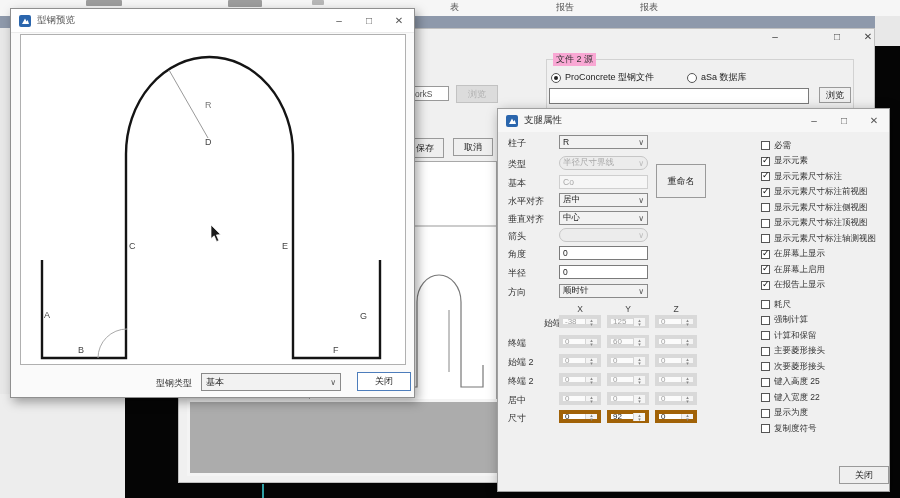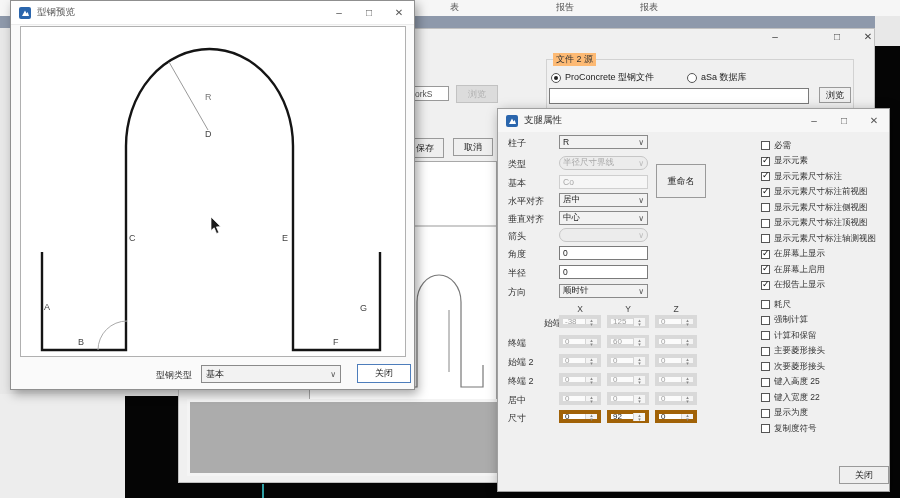--- a/index.html
+++ b/index.html
@@ -14,41 +14,41 @@
   
   .slate-band{position:absolute;left:0;top:16px;width:875px;height:12px;background:#8e99ab;z-index:1;}
   .blackpatch{position:absolute;background:#050505;z-index:3;}
   .teal-line{position:absolute;left:262px;top:484px;width:2px;height:14px;background:#2fa0a5;z-index:4;}
   .left-bottom{position:absolute;left:0;top:394px;width:125px;height:104px;background:#ededed;z-index:2;}
 
   
   .bg-dialog{position:absolute;left:178px;top:28px;width:697px;height:455px;background:#f0f0f0;border:1px solid #c0c0c0;z-index:2;box-sizing:border-box;}
   .bgd-ctl{position:absolute;top:2px;font-size:10px;color:#444;width:26px;text-align:center;}
   .group{position:absolute;left:367px;top:30px;width:306px;height:48px;border:1px solid #d2d2d2;}
-  .legend{position:absolute;left:6px;top:-7px;background:#fdba74;padding:0 3px;font-size:9px;color:#333;}
+  .legend{position:absolute;left:6px;top:-7px;background:#f9a8d4;padding:0 3px;font-size:9px;color:#333;}
   .rd-row{position:absolute;top:11px;display:flex;align-items:center;gap:4px;font-size:9px;color:#222;}
   .rdo{width:10px;height:10px;border:1px solid #555;border-radius:50%;background:#fff;box-sizing:border-box;flex:none;}
   .rdo.on::after{content:"";display:block;width:4px;height:4px;border-radius:50%;background:#222;margin:2px;}
   .path-input{position:absolute;left:2px;top:28px;width:258px;height:14px;background:#fff;border:1px solid #7a7a7a;font-size:9px;}
   .btn{background:#efefef;border:1px solid #9a9a9a;font-size:9px;color:#222;display:flex;align-items:center;justify-content:center;box-sizing:border-box;}
   .wk-input{position:absolute;left:220px;top:57px;width:50px;height:15px;background:#fff;border:1px solid #999;font-size:8.5px;color:#555;overflow:hidden;white-space:nowrap;display:flex;align-items:center;box-sizing:border-box;}
   .browse-dis{position:absolute;left:277px;top:56px;width:42px;height:18px;background:#dcdcdc;border:1px solid #c2c2c2;color:#b2b2b2;font-size:9px;display:flex;align-items:center;justify-content:center;box-sizing:border-box;}
   .white-panel{position:absolute;left:130px;top:132px;width:186px;height:237px;background:#fff;border:1px solid #a8a8a8;}
   .gray-panel{position:absolute;left:8px;top:370px;width:681px;height:77px;background:#acacac;border:3px solid #f4f4f4;box-sizing:border-box;}
 
   
   .win{position:absolute;background:#f5f5f5;box-sizing:border-box;}
   .tbar{position:absolute;left:0;top:0;right:0;height:23px;background:#fff;display:flex;align-items:center;}
   .tbar .ttl{margin-left:6px;font-size:9.5px;color:#555;}
   .appicon{margin-left:8px;flex:none;display:flex;}
   .wctl{margin-left:auto;display:flex;}
   .wctl span{width:30px;text-align:center;font-size:10px;color:#555;line-height:23px;}
 
   
-  .preview-win{left:10px;top:0;width:405px;height:390px;background:#fafafa;border:1px solid #8f8f8f;box-shadow:3px 4px 10px rgba(0,0,0,.35);z-index:10;}
+  .preview-win{left:10px;top:8px;width:405px;height:390px;background:#fafafa;border:1px solid #8f8f8f;box-shadow:3px 4px 10px rgba(0,0,0,.35);z-index:10;}
   .canvas{position:absolute;left:9px;top:25px;width:386px;height:331px;background:#fff;border:1px solid #b0b0b0;box-sizing:border-box;}
   .pv-label{position:absolute;font-size:9px;color:#333;}
   .combo{position:absolute;background:#f2f2f2;border:1px solid #8a8a8a;display:flex;align-items:center;justify-content:space-between;padding:0 4px;font-size:9px;color:#222;box-sizing:border-box;}
   .chev{color:#555;font-size:8px;}
 
   
   .props-win{left:497px;top:108px;width:393px;height:384px;background:#f0f0f0;border:1px solid #a0a0a0;box-shadow:3px 4px 12px rgba(0,0,0,.4);z-index:20;}
   .flabel{position:absolute;left:10px;font-size:9px;color:#333;}
   .sel{position:absolute;left:61px;width:89px;height:14px;background:#f2f2f2;border:1px solid #8a8a8a;font-size:8.5px;color:#222;display:flex;align-items:center;justify-content:space-between;padding:0 3px;box-sizing:border-box;}
   .sel.dis{background:#ececec;border-color:#c6c6c6;color:#a8a8a8;border-radius:7px;}

